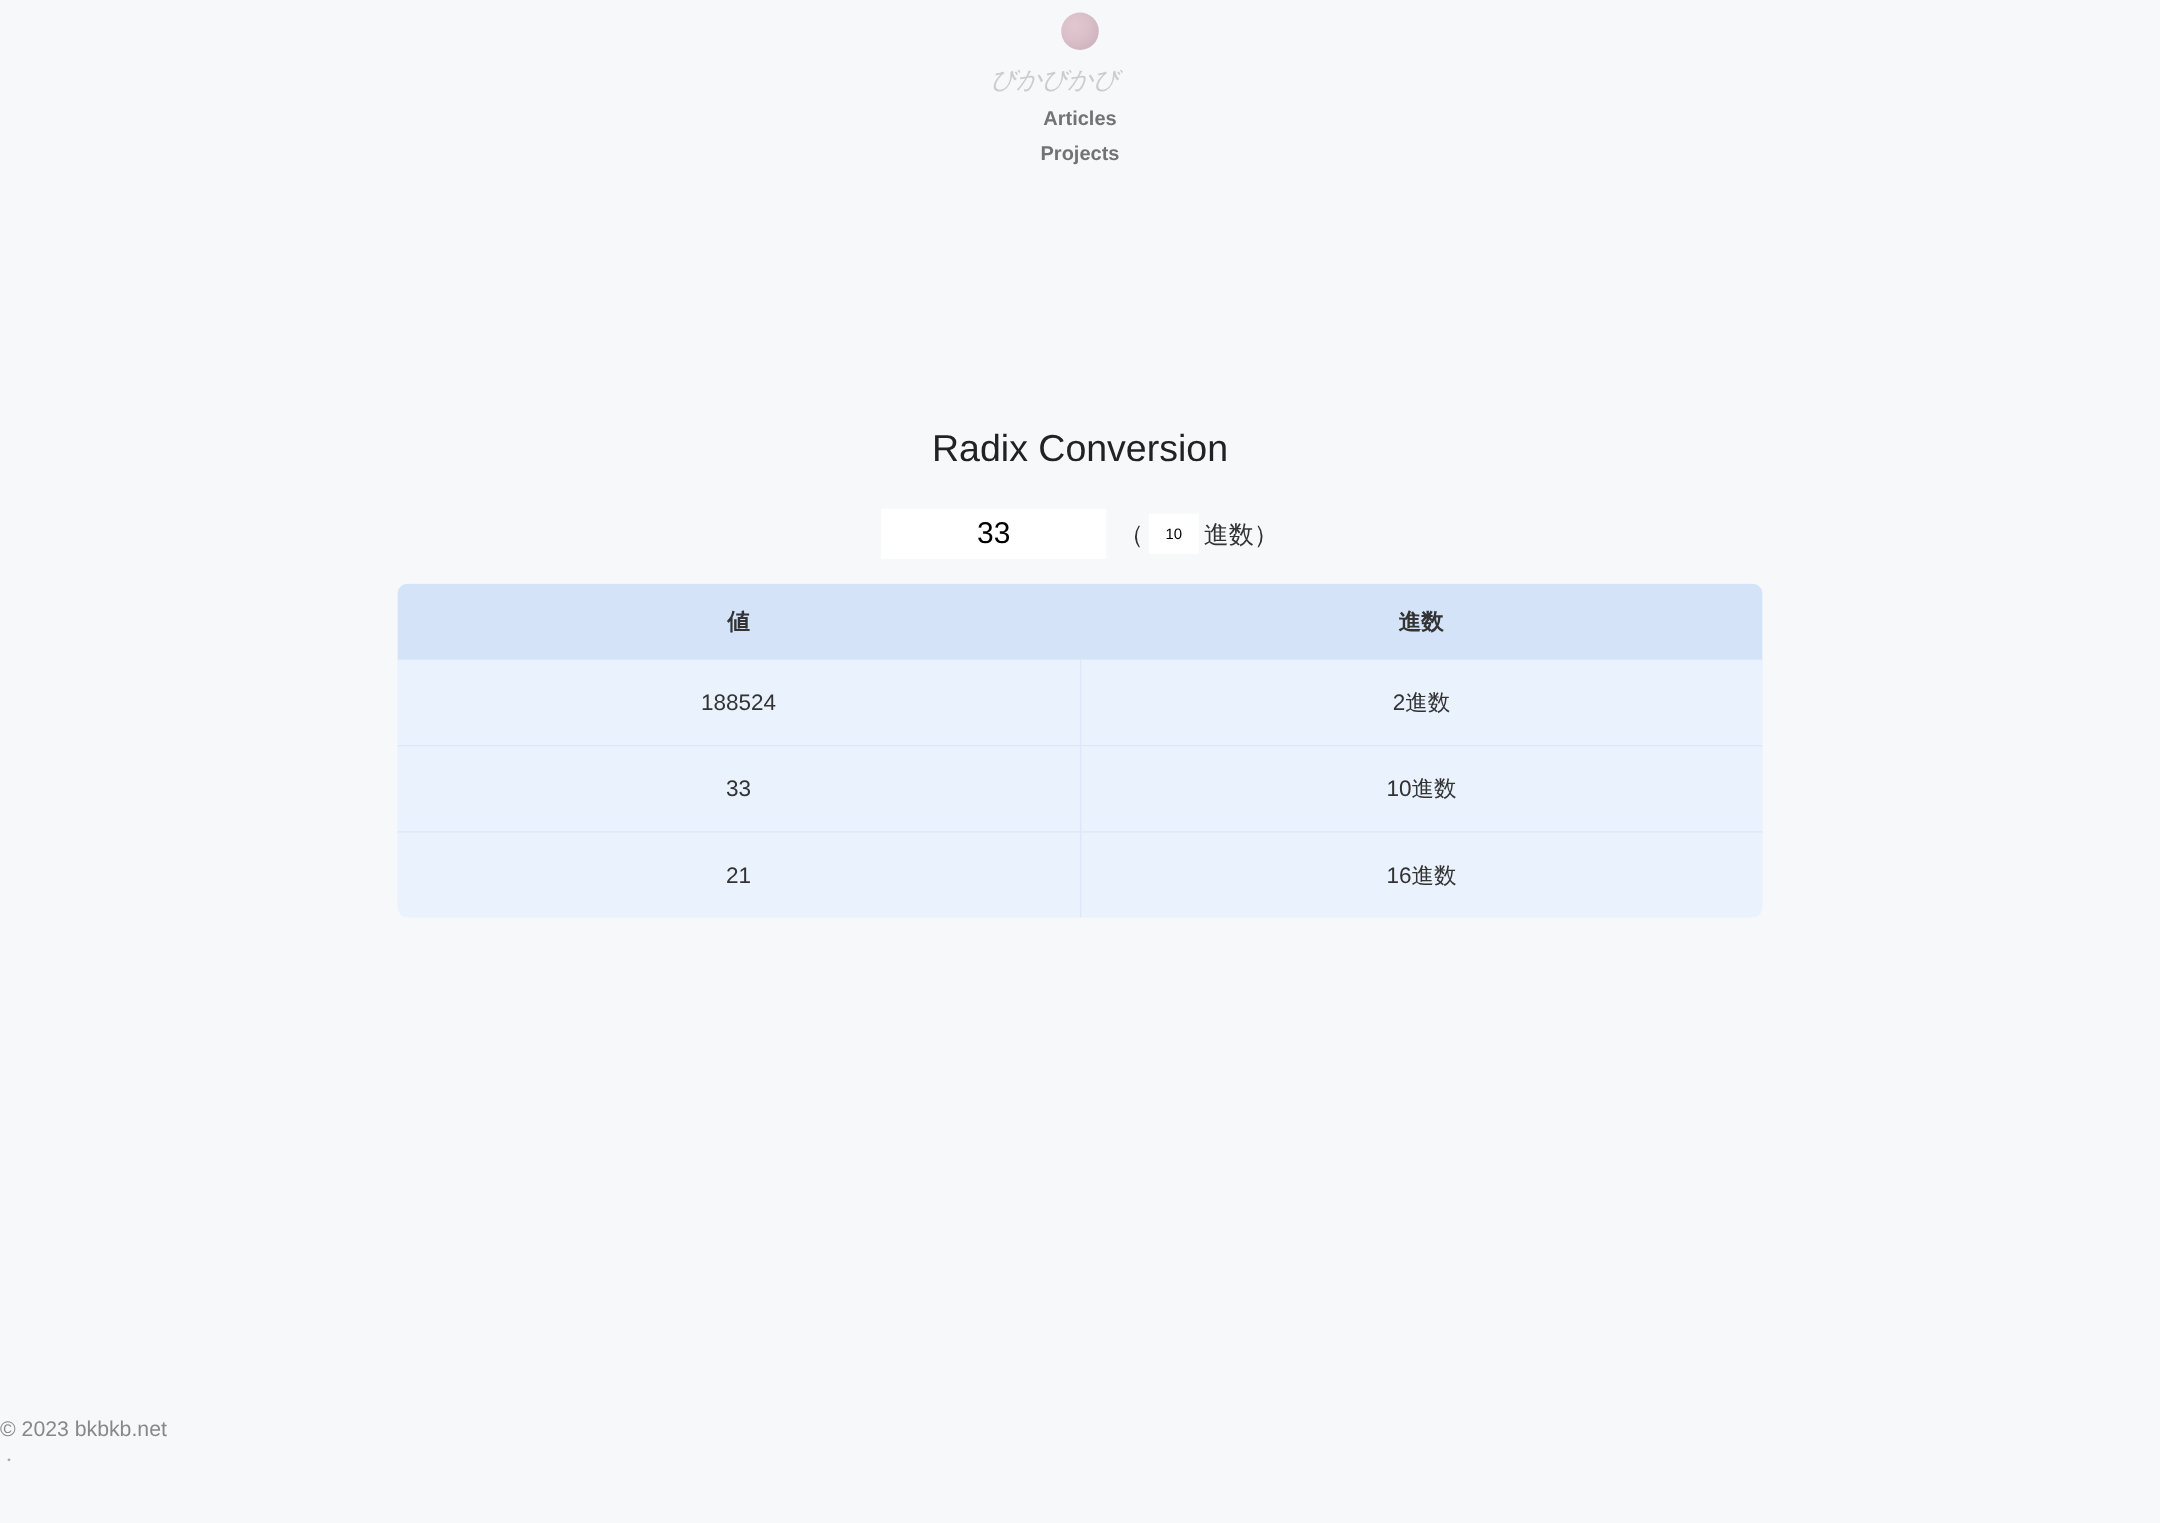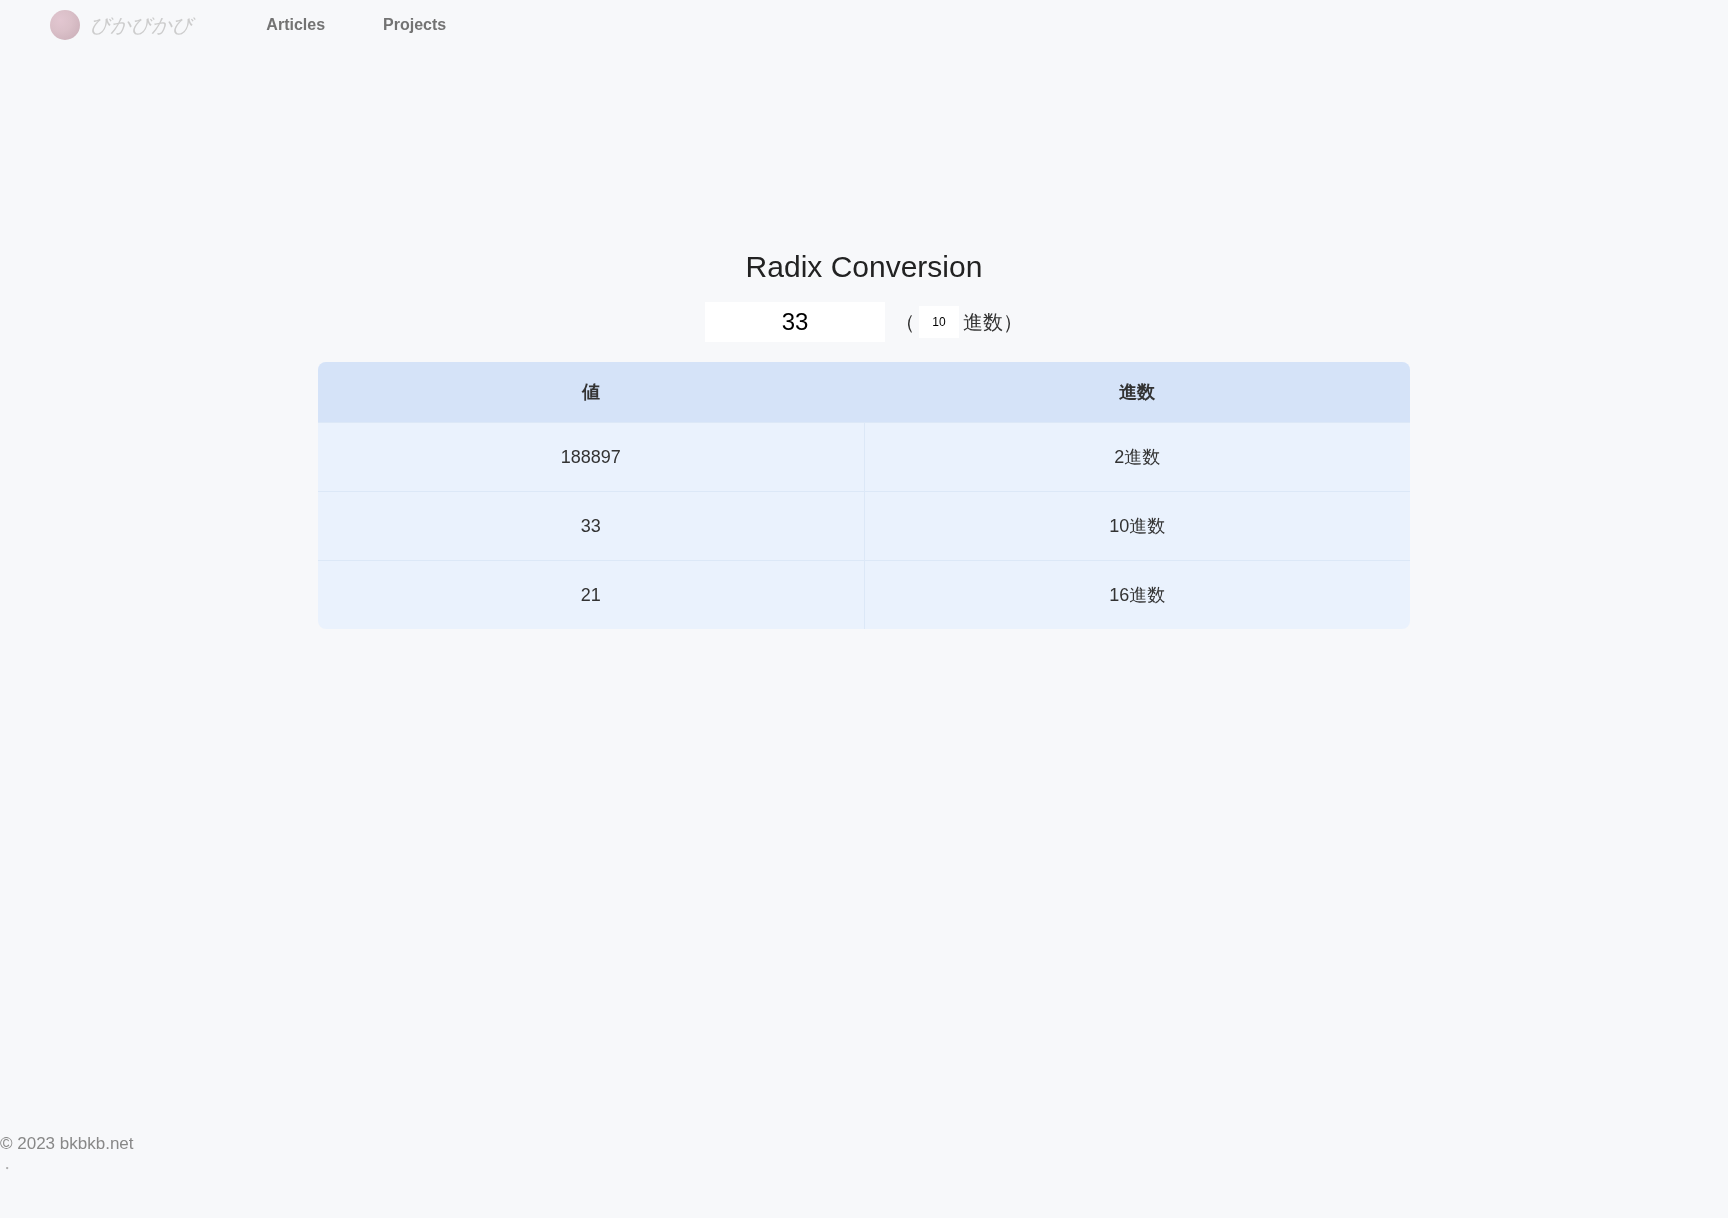--- a/index.html
+++ b/index.html
@@ -13,20 +13,21 @@
       color: #333;
       width: 1728px;
       min-height: 1218px;
       position: relative;
     }
     .navbar {
       display: flex;
       align-items: center;
       padding: 10px 50px;
       gap: 10px;
+      flex-direction: column;
     }
     .logo-icon {
       width: 30px;
       height: 30px;
       border-radius: 50%;
       background: radial-gradient(circle at 35% 35%, #d4a5b5 0%, #c89ba8 40%, #b88a98 70%, #a87884 100%);
       opacity: 0.6;
     }
     .site-title {
       font-size: 20px;
@@ -45,21 +46,21 @@
     }
     .main {
       max-width: 1092px;
       margin: 200px auto 0;
       text-align: center;
     }
     .page-title {
       font-size: 30px;
       font-weight: 400;
       color: #222;
-      margin-bottom: 18px;
+      margin-bottom: 30px;
     }
     .input-row {
       display: flex;
       align-items: center;
       justify-content: center;
       gap: 10px;
       margin-bottom: 20px;
       font-size: 20px;
     }
     .value-input {
@@ -154,21 +155,21 @@
 
   <table class="table">
     <thead>
       <tr>
         <th>値</th>
         <th>進数</th>
       </tr>
     </thead>
     <tbody>
       <tr>
-        <td>188897</td>
+        <td>188524</td>
         <td>2進数</td>
       </tr>
       <tr>
         <td>33</td>
         <td>10進数</td>
       </tr>
       <tr>
         <td>21</td>
         <td>16進数</td>
       </tr>

